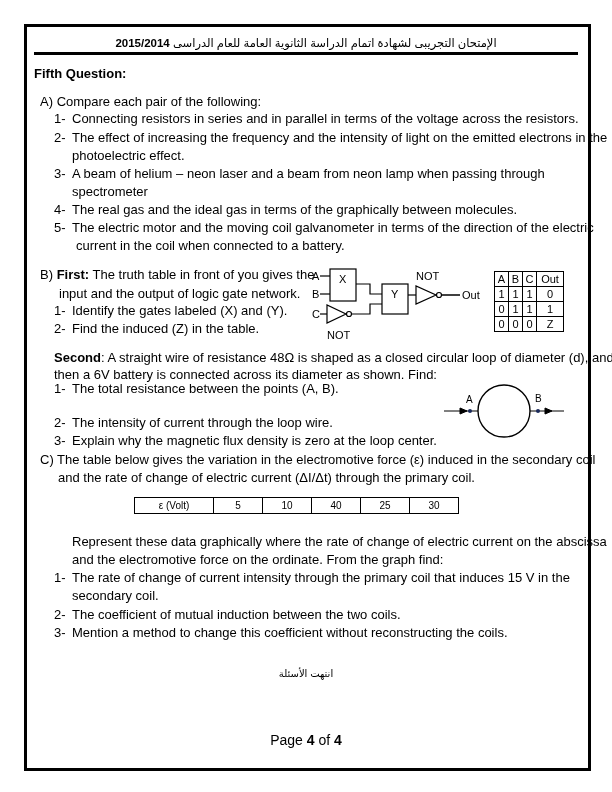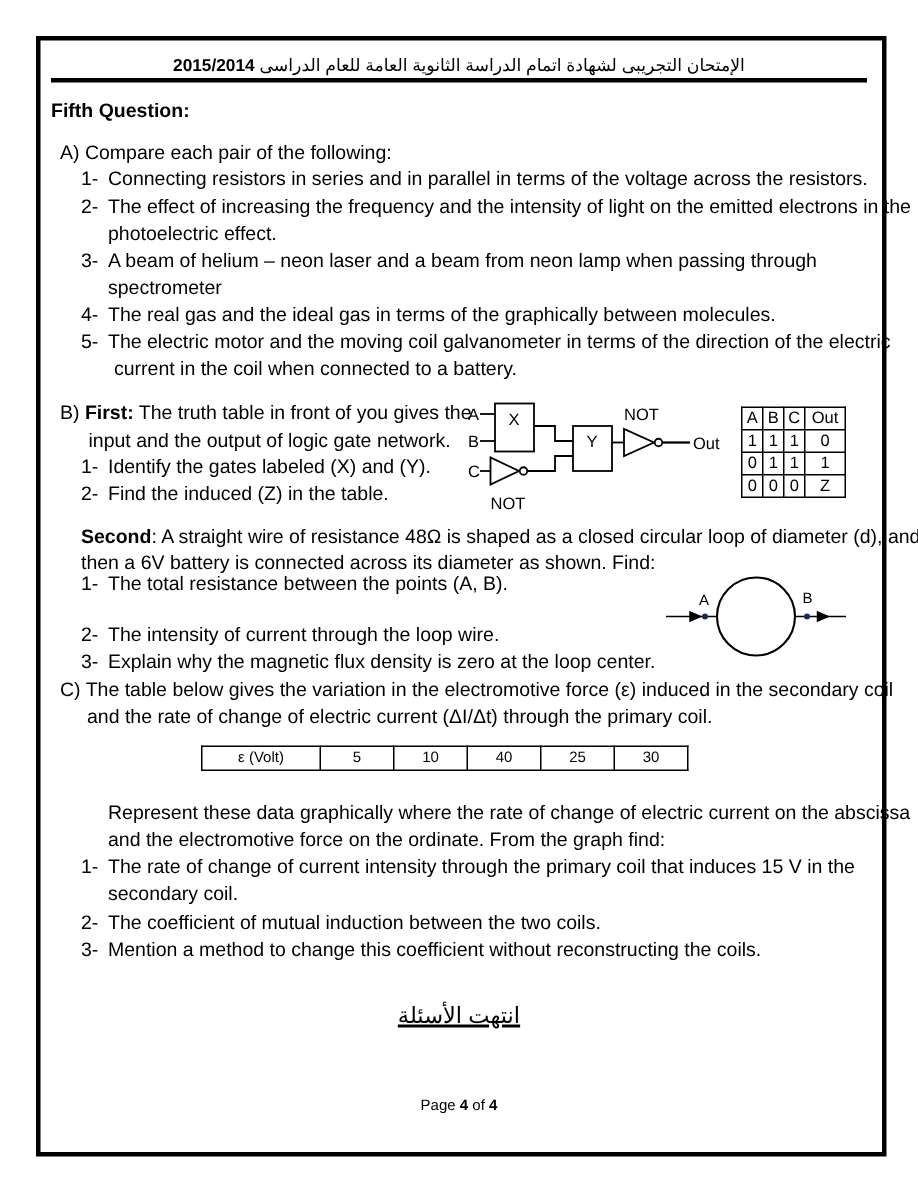--- a/index.html
+++ b/index.html
@@ -11,22 +11,22 @@
   .hdr { left:0; width:612px; top:36px; text-align:center; font-size:11.5px; direction:rtl; }
   .hdr .yr { font-weight:bold; }
   .rule { position:absolute; left:34px; top:52px; width:544px; height:3px; background:#000; }
   .t { font-size:13px; line-height:17px; }
   .b { font-weight:bold; }
   .num { display:inline-block; width:18px; }
   table.tt { position:absolute; border-collapse:collapse; font-size:11px; }
   table.tt td { border:1px solid #000; text-align:center; padding:0; height:14px; }
   table.dt { position:absolute; border-collapse:collapse; font-size:10px; }
   table.dt td { border:1px solid #000; text-align:center; height:15px; padding:0; }
-  .end { direction:rtl; font-size:15px; text-decoration:underline; text-decoration-thickness:2px; }
-  .page { font-size:10px; }
+  .end { direction:rtl; font-size:10px; text-decoration-thickness:2px; }
+  .page { font-size:14px; }
 </style>
 </head>
 <body>
 
 <div class="frame"></div>
 
 <div class="abs hdr">
   <span>الإمتحان التجريبى لشهادة اتمام الدراسة الثانوية العامة للعام الدراسى</span>
   <span class="yr">2015/2014</span>
 </div>

